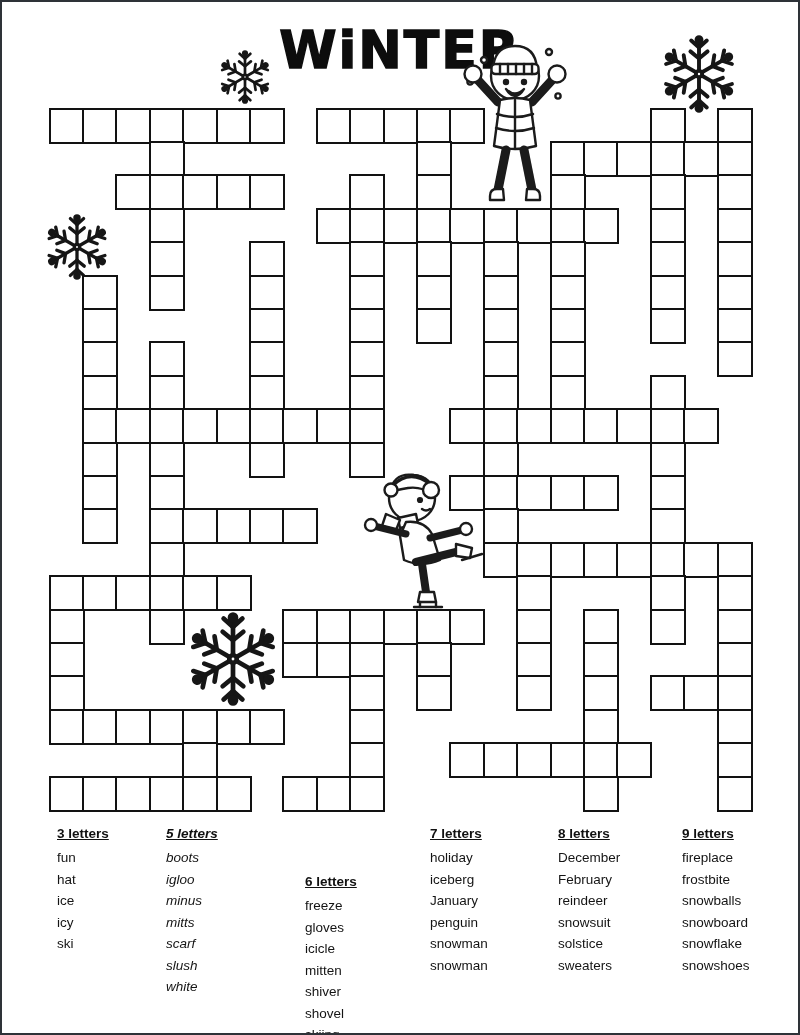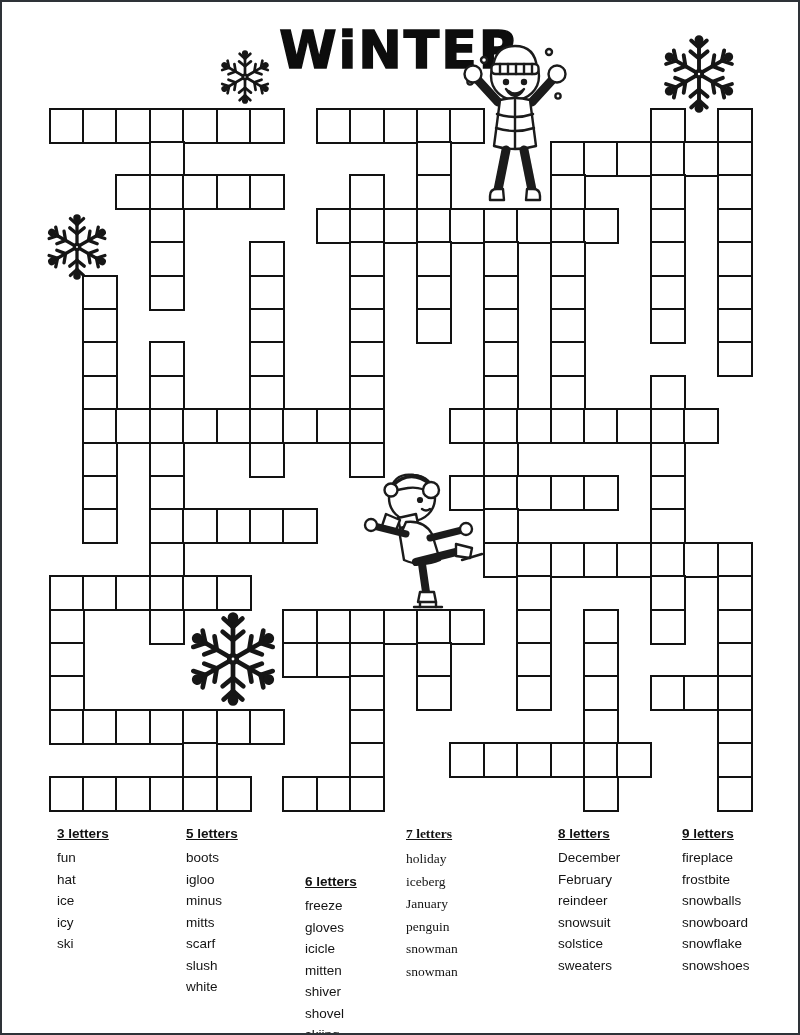--- a/index.html
+++ b/index.html
@@ -343,41 +343,41 @@
 
   <div id="wordbank">
       <div class="wcol" style="left: 55px;">
         <div class="whead">3 letters</div>
         <div class="word">fun</div>
         <div class="word">hat</div>
         <div class="word">ice</div>
         <div class="word">icy</div>
         <div class="word">ski</div>
       </div>
-      <div class="wcol" style="left: 184px;">
+      <div class="wcol" style="left: 164px; font-style: italic;">
         <div class="whead">5 letters</div>
         <div class="word">boots</div>
         <div class="word">igloo</div>
         <div class="word">minus</div>
         <div class="word">mitts</div>
         <div class="word">scarf</div>
         <div class="word">slush</div>
         <div class="word">white</div>
       </div>
       <div class="wcol" style="left: 303px; margin-top: 48px;">
         <div class="whead">6 letters</div>
         <div class="word">freeze</div>
         <div class="word">gloves</div>
         <div class="word">icicle</div>
         <div class="word">mitten</div>
         <div class="word">shiver</div>
         <div class="word">shovel</div>
         <div class="word">skiing</div>
       </div>
-      <div class="wcol" style="left: 404px; font-family: Liberation Serif, serif;">
+      <div class="wcol" style="left: 428px;">
         <div class="whead">7 letters</div>
         <div class="word">holiday</div>
         <div class="word">iceberg</div>
         <div class="word">January</div>
         <div class="word">penguin</div>
         <div class="word">snowman</div>
         <div class="word">snowman</div>
       </div>
       <div class="wcol" style="left: 556px;">
         <div class="whead">8 letters</div>

